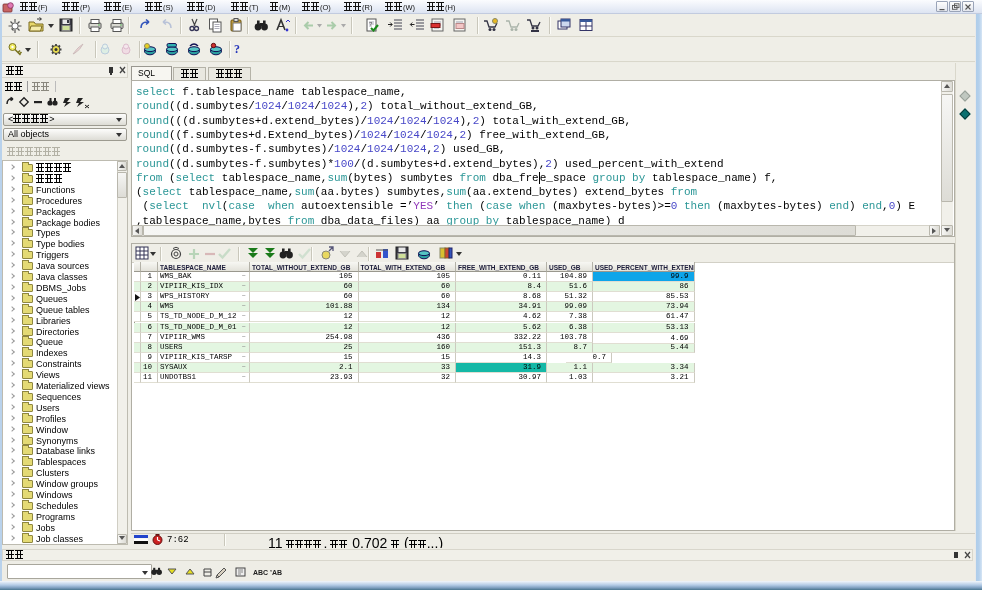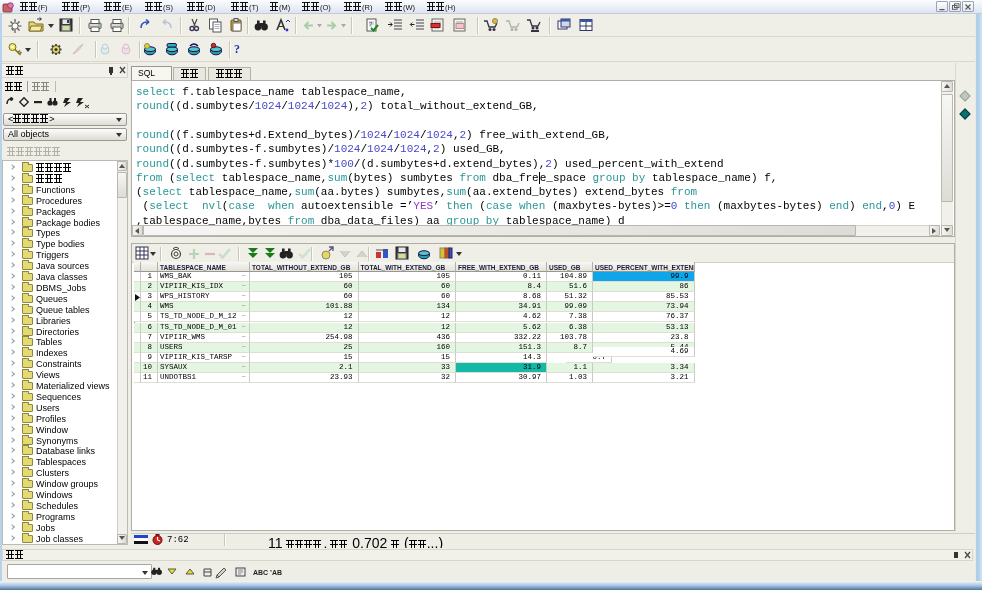--- a/index.html
+++ b/index.html
@@ -371,21 +371,21 @@
         <span class="tl">Libraries</span>
       </div>
 <div class="ti" style="top:165.50000000000006px;width:112px">
         <span class="chev"></span>
         <span class="fold"></span>
         <span class="tl">Directories</span>
       </div>
 <div class="ti" style="top:176.40000000000006px;width:112px">
         <span class="chev"></span>
         <span class="fold"></span>
-        <span class="tl">Tables</span>
+        <span class="tl">Queue</span>
       </div>
 <div class="ti" style="top:187.30000000000007px;width:112px">
         <span class="chev"></span>
         <span class="fold"></span>
         <span class="tl">Indexes</span>
       </div>
 <div class="ti" style="top:198.20000000000007px;width:112px">
         <span class="chev"></span>
         <span class="fold"></span>
         <span class="tl">Constraints</span>
@@ -482,20 +482,21 @@
 <div class="sbt sbth" style="right:0;top:11px;width:10px;height:26px"></div>
 </div>
 </div>
 <div class="abs tabbar"></div>
 <div class="abs tab tabact" style="left:131px;top:66px;width:41px;text-align:left;padding-left:6px">SQL</div>
 <div class="abs tab" style="left:173px;top:67px;width:33px"><i class="z"></i><i class="z"></i></div>
 <div class="abs tab" style="left:208px;top:67px;width:43px"><i class="z"></i><i class="z"></i><i class="z"></i></div>
 <div class="abs ed">
 <div class="cl" style="top:5px"><span class="k">select</span> f.tablespace_name tablespace_name,</div>
 <div class="cl" style="top:19.3px"><span class="k">round</span>((d.sumbytes/<span class="n">1024</span>/<span class="n">1024</span>/<span class="n">1024</span>),<span class="n">2</span>) total_without_extend_GB,</div>
+<div class="cl" style="top:33.6px"><span class="k">round</span>(((d.sumbytes+d.extend_bytes)/<span class="n">1024</span>/<span class="n">1024</span>/<span class="n">1024</span>),<span class="n">2</span>) total_with_extend_GB,</div>
 <div class="cl" style="top:47.900000000000006px"><span class="k">round</span>((f.sumbytes+d.Extend_bytes)/<span class="n">1024</span>/<span class="n">1024</span>/<span class="n">1024</span>,<span class="n">2</span>) free_with_extend_GB,</div>
 <div class="cl" style="top:62.2px"><span class="k">round</span>((d.sumbytes-f.sumbytes)/<span class="n">1024</span>/<span class="n">1024</span>/<span class="n">1024</span>,<span class="n">2</span>) used_GB,</div>
 <div class="cl" style="top:76.5px"><span class="k">round</span>((d.sumbytes-f.sumbytes)*<span class="n">100</span>/(d.sumbytes+d.extend_bytes),<span class="n">2</span>) used_percent_with_extend</div>
 <div class="cl" style="top:90.8px"><span class="k">from</span> (<span class="k">select</span> tablespace_name,<span class="k">sum</span>(bytes) sumbytes <span class="k">from</span> dba_fre<span style="border-left:1px solid #000">e</span>_space <span class="k">group by</span> tablespace_name) f,</div>
 <div class="cl" style="top:105.1px">(<span class="k">select</span> tablespace_name,<span class="k">sum</span>(aa.bytes) sumbytes,<span class="k">sum</span>(aa.extend_bytes) extend_bytes <span class="k">from</span></div>
 <div class="cl" style="top:119.39999999999999px"> (<span class="k">select</span>  <span class="k">nvl</span>(<span class="k">case</span>  <span class="k">when</span> autoextensible =’<span class="s">YES</span>’ <span class="k">then</span> (<span class="k">case</span> <span class="k">when</span> (maxbytes-bytes)&gt;=<span class="n">0</span> <span class="k">then</span> (maxbytes-bytes) <span class="k">end</span>) <span class="k">end</span>,<span class="n">0</span>) E</div>
 <div class="cl" style="top:133.7px">,tablespace_name,bytes <span class="k">from</span> dba_data_files) aa <span class="k">group by</span> tablespace_name) d</div>
 </div>
 <div class="sb abs" style="left:941px;top:81px;width:12px;height:155px;border-left:1px solid #d5d3c9"></div>
 <div class="sbt abs" style="left:941px;top:81px;width:12px;height:11px"></div>
@@ -644,21 +645,21 @@
 <div class="gc num" style="left:456.0px;top:302.30000000000007px;width:91.0px;background:#e3f6e1">34.91</div>
 <div class="gc num" style="left:547.0px;top:302.30000000000007px;width:46.0px;background:#e3f6e1">99.09</div>
 <div class="gc num" style="left:593.0px;top:302.30000000000007px;width:101.5px;background:#e3f6e1">73.94</div>
 <div class="gc num" style="left:134.0px;top:312.4000000000001px;width:7.0px;background:#fff"></div>
 <div class="gc num" style="left:141.0px;top:312.4000000000001px;width:17.0px;background:#fff">5</div>
 <div class="gc" style="left:158.0px;top:312.4000000000001px;width:92.0px;background:#fff;padding-left:2px">TS_TD_NODE_D_M_12<span style="position:absolute;right:3px;top:-1px;color:#888">–</span></div>
 <div class="gc num" style="left:250.0px;top:312.4000000000001px;width:108.5px;background:#fff">12</div>
 <div class="gc num" style="left:358.5px;top:312.4000000000001px;width:97.5px;background:#fff">12</div>
 <div class="gc num" style="left:456.0px;top:312.4000000000001px;width:91.0px;background:#fff">4.62</div>
 <div class="gc num" style="left:547.0px;top:312.4000000000001px;width:46.0px;background:#fff">7.38</div>
-<div class="gc num" style="left:593.0px;top:312.4000000000001px;width:101.5px;background:#fff">76.37</div>
+<div class="gc num" style="left:593.0px;top:312.4000000000001px;width:101.5px;background:#fff">61.47</div>
 <div class="gc num" style="left:134.0px;top:322.5000000000001px;width:7.0px;background:#e3f6e1"></div>
 <div class="gc num" style="left:141.0px;top:322.5000000000001px;width:17.0px;background:#e3f6e1">6</div>
 <div class="gc" style="left:158.0px;top:322.5000000000001px;width:92.0px;background:#e3f6e1;padding-left:2px">TS_TD_NODE_D_M_01<span style="position:absolute;right:3px;top:-1px;color:#888">–</span></div>
 <div class="gc num" style="left:250.0px;top:322.5000000000001px;width:108.5px;background:#e3f6e1">12</div>
 <div class="gc num" style="left:358.5px;top:322.5000000000001px;width:97.5px;background:#e3f6e1">12</div>
 <div class="gc num" style="left:456.0px;top:322.5000000000001px;width:91.0px;background:#e3f6e1">5.62</div>
 <div class="gc num" style="left:547.0px;top:322.5000000000001px;width:46.0px;background:#e3f6e1">6.38</div>
 <div class="gc num" style="left:593.0px;top:322.5000000000001px;width:101.5px;background:#e3f6e1">53.13</div>
 <div class="gc num" style="left:134.0px;top:332.60000000000014px;width:7.0px;background:#fff"></div>
 <div class="gc num" style="left:141.0px;top:332.60000000000014px;width:17.0px;background:#fff">7</div>
@@ -676,21 +677,21 @@
 <div class="gc num" style="left:456.0px;top:342.70000000000016px;width:91.0px;background:#e3f6e1">151.3</div>
 <div class="gc num" style="left:547.0px;top:342.70000000000016px;width:46.0px;background:#e3f6e1">8.7</div>
 <div class="gc num" style="left:593.0px;top:342.70000000000016px;width:101.5px;background:#e3f6e1">5.44</div>
 <div class="gc num" style="left:134.0px;top:352.8000000000002px;width:7.0px;background:#fff"></div>
 <div class="gc num" style="left:141.0px;top:352.8000000000002px;width:17.0px;background:#fff">9</div>
 <div class="gc" style="left:158.0px;top:352.8000000000002px;width:92.0px;background:#fff;padding-left:2px">VIPIIR_KIS_TARSP<span style="position:absolute;right:3px;top:-1px;color:#888">–</span></div>
 <div class="gc num" style="left:250.0px;top:352.8000000000002px;width:108.5px;background:#fff">15</div>
 <div class="gc num" style="left:358.5px;top:352.8000000000002px;width:97.5px;background:#fff">15</div>
 <div class="gc num" style="left:456.0px;top:352.8000000000002px;width:91.0px;background:#fff">14.3</div>
 <div class="gc num" style="left:566px;top:352.8000000000002px;width:46.0px;background:#fff">0.7</div>
-<div class="gc num" style="left:593.0px;top:347px;width:101.5px;background:#fff">4.69</div>
+<div class="gc num" style="left:593.0px;top:334px;width:101.5px;background:#fff">4.69</div>
 <div class="gc num" style="left:134.0px;top:362.9000000000002px;width:7.0px;background:#e3f6e1"></div>
 <div class="gc num" style="left:141.0px;top:362.9000000000002px;width:17.0px;background:#e3f6e1">10</div>
 <div class="gc" style="left:158.0px;top:362.9000000000002px;width:92.0px;background:#e3f6e1;padding-left:2px">SYSAUX<span style="position:absolute;right:3px;top:-1px;color:#888">–</span></div>
 <div class="gc num" style="left:250.0px;top:362.9000000000002px;width:108.5px;background:#e3f6e1">2.1</div>
 <div class="gc num" style="left:358.5px;top:362.9000000000002px;width:97.5px;background:#e3f6e1">33</div>
 <div class="gc num" style="left:456.0px;top:362.9000000000002px;width:91.0px;background:#14b8a6">31.9</div>
 <div class="gc num" style="left:547.0px;top:362.9000000000002px;width:46.0px;background:#e3f6e1">1.1</div>
 <div class="gc num" style="left:593.0px;top:362.9000000000002px;width:101.5px;background:#e3f6e1">3.34</div>
 <div class="gc num" style="left:134.0px;top:373.0000000000002px;width:7.0px;background:#fff"></div>
 <div class="gc num" style="left:141.0px;top:373.0000000000002px;width:17.0px;background:#fff">11</div>

